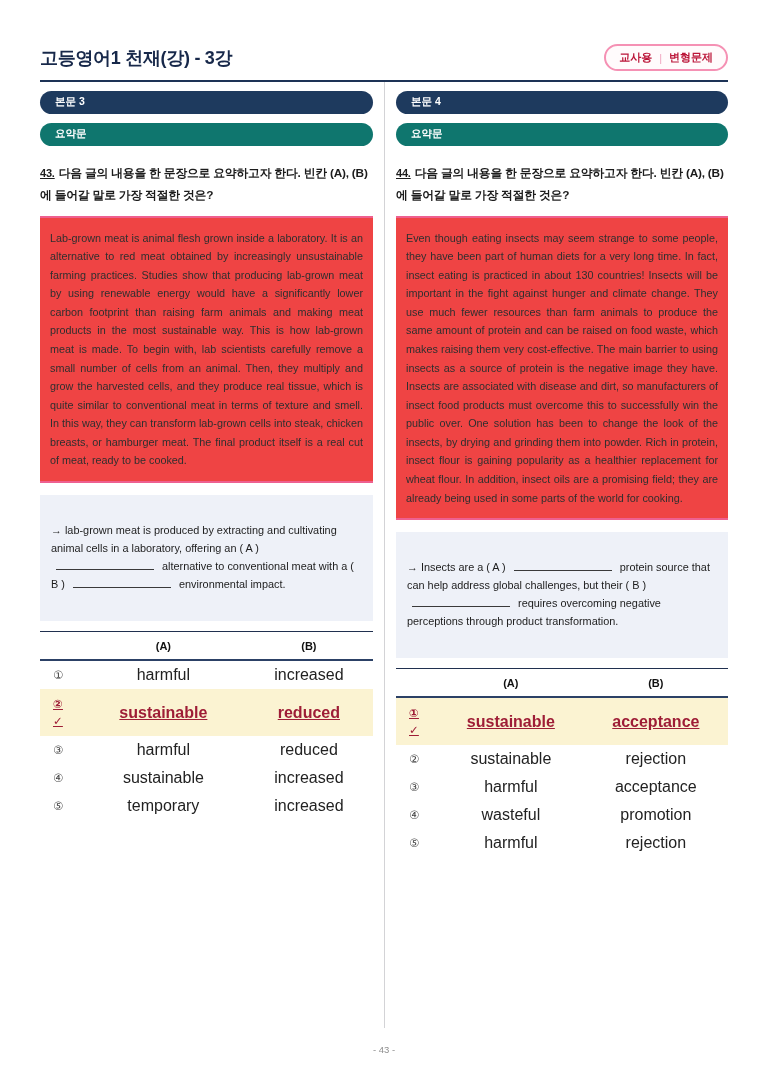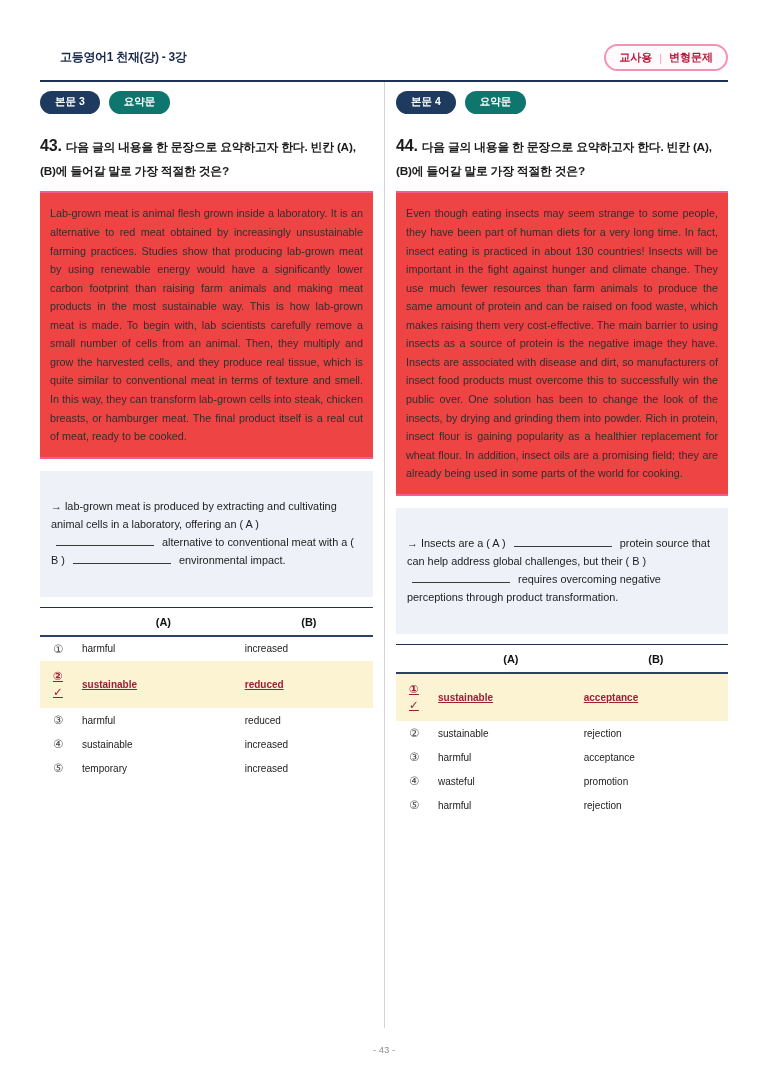--- a/index.html
+++ b/index.html
@@ -6,43 +6,43 @@
   html,body { background:#ffffff; }
   body {
     width:768px; height:1087px;
     font-family:"Liberation Sans","DejaVu Sans",sans-serif;
     color:#2b2b2b; position:relative; overflow:hidden;
   }
   .page { padding:44px 40px 0 40px; height:100%; position:relative; }
 
   
   .hdr { display:flex; align-items:center; justify-content:space-between; padding-bottom:9px; border-bottom:2.5px solid #1d3356; }
-  .hdr-title { font-size:12px; font-weight:bold; color:#17284a; letter-spacing:-0.3px;margin-left:20px; }
+  .hdr-title { font-size:18px; font-weight:bold; color:#17284a; letter-spacing:-0.3px; }
   .hdr-badge {
     display:inline-flex; align-items:center; gap:7px;
     border:2px solid #f591b4; border-radius:14px;
     padding:4px 13px; background:#fffbfc;
     font-size:11px; font-weight:bold; color:#bb1538;justify-content:center;
   }
   .hdr-badge .sep { color:#f0a6bf; font-weight:normal; }
 
   
   .columns { display:flex; min-height:946px; }
   .col { width:50%; padding-top:9px; padding-right:11px; }
   .col.col-right { border-left:1px solid #d3d3d6; padding-left:11px; padding-right:0; }
 
   
-  .pills { display:flex; gap:9px; margin-bottom:17px; }
+  .pills { display:flex; gap:9px; margin-bottom:17px;flex-direction:column; }
   .pill { display:inline-block; border-radius:12px; padding:4px 15px 5px; font-size:10.5px; font-weight:bold; color:#fff; }
   .pill-navy { background:#1e3a5e; }
   .pill-pink { background:#0f766e; }
 
   
   .q-head { font-size:11.8px; font-weight:bold; line-height:1.85; color:#1c1c1c; letter-spacing:-0.2px; }
-  .q-num { font-size:16px; margin-right:4px; }
+  .q-num { font-size:11px; margin-right:4px;text-decoration:underline; }
 
   
   .passage {
     margin-top:9px;
     background:#ef4444;
     border-top:2px solid #ee6090; border-bottom:2px solid #ee6090;
     padding:11px 10px;
     font-size:10.8px; line-height:1.72; text-align:justify; color:#2f2f2f;
   }
 
@@ -50,21 +50,21 @@
   .summary {
     margin-top:12px; background:#eef1f8;
     padding:27px 11px; font-size:10.9px; line-height:1.65; color:#1d1d1d;
   }
   .blank { display:inline-block; width:98px; border-bottom:1.6px solid #3a3a3a; height:0.65em; margin:0 5px; vertical-align:baseline; }
 
   
   table.options { width:100%; border-collapse:collapse; margin-top:10px; border-top:1.5px solid #20304f; }
   table.options th { font-size:11px; font-weight:bold; padding:8px 0 7px; text-align:center; color:#111; border-bottom:2px solid #2c4166; }
   table.options th.numcol { width:42px; }
-  table.options td { font-size:10px; padding:5px 0; color:#222; }
+  table.options td { font-size:16px; padding:5px 0; text-align:center; color:#222; }
   table.options td.num { text-align:left; padding-left:13px; font-size:11.5px; color:#444; }
   tr.correct { background:#fbf3d2; }
   tr.correct td { color:#9e1d36; font-weight:bold; text-decoration:underline; padding:7px 0; }
   tr.correct td.num { color:#9e1d36; line-height:1.45; }
   tr.correct td.num div { text-decoration:underline; }
 
   
   .footer { position:absolute; left:0; bottom:32px; width:100%; text-align:center; font-size:9.5px; color:#8f8f8f; }
 </style>
 </head>

